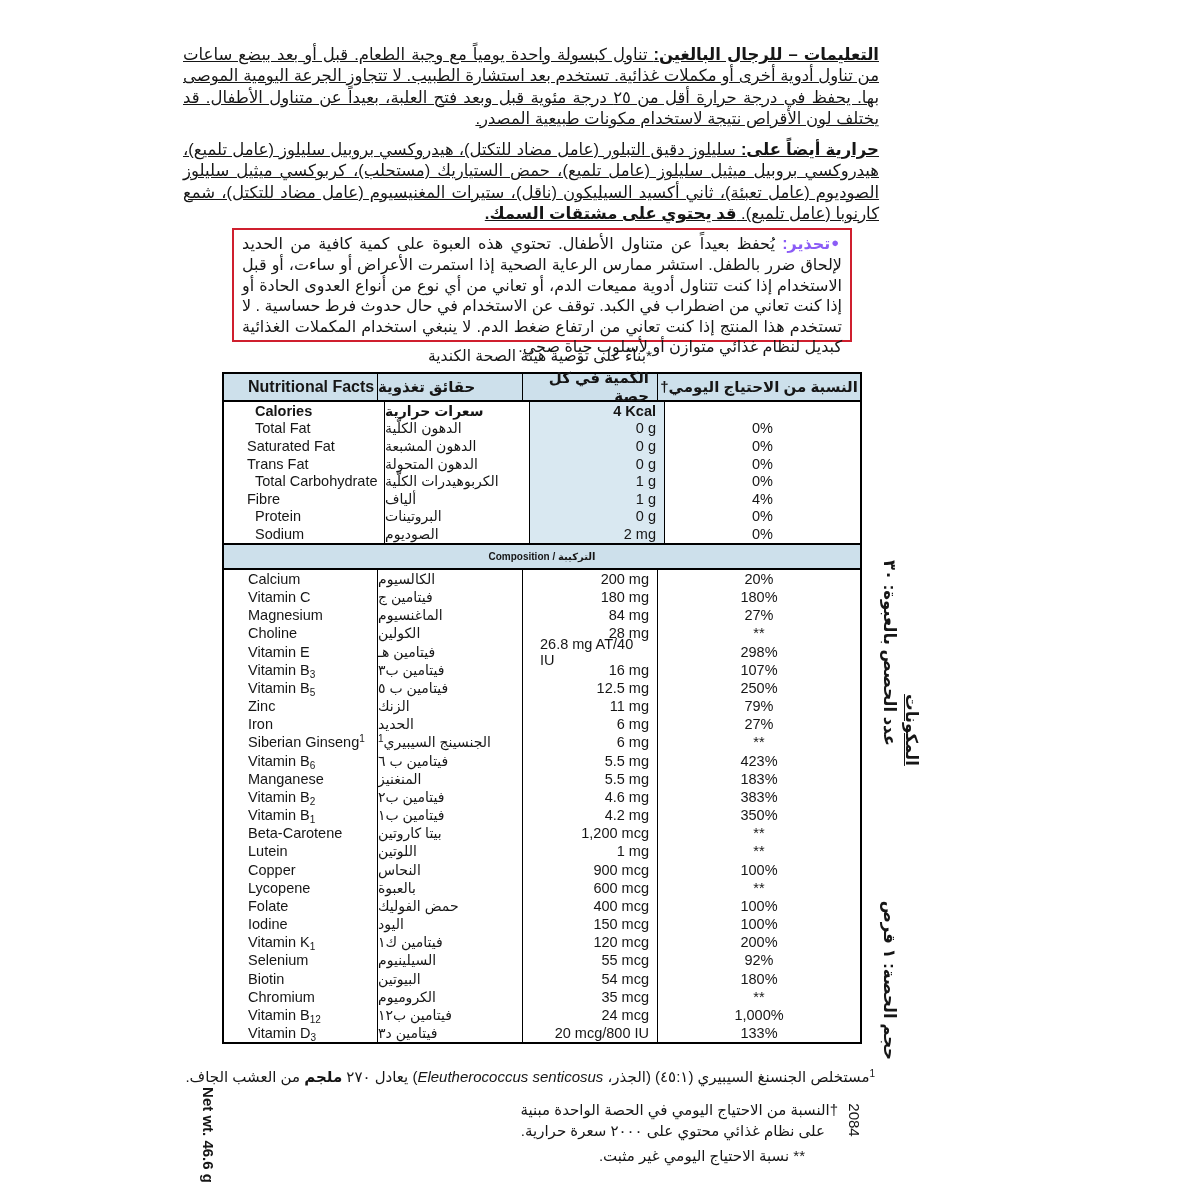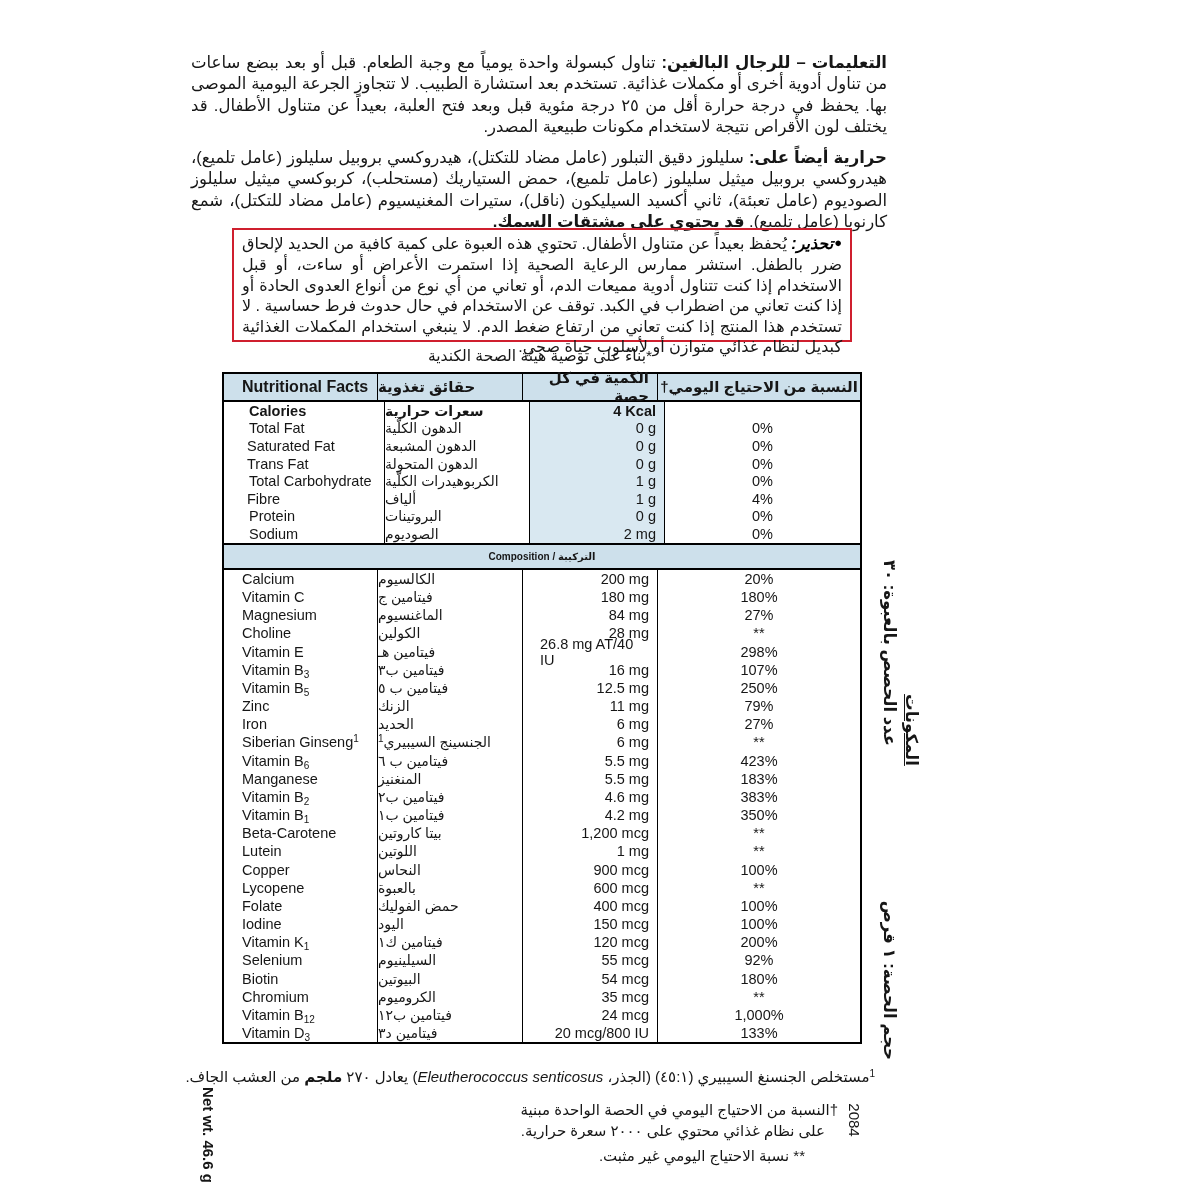--- a/index.html
+++ b/index.html
@@ -6,45 +6,45 @@
   body{
     width:1201px;height:1201px;background:#ffffff;
     font-family:"Liberation Sans","DejaVu Sans",sans-serif;
     color:#161616;overflow:hidden;
   }
   .page{position:relative;width:1201px;height:1201px;background:#fff;}
   .ar{direction:rtl;unicode-bidi:embed;}
   .para{
     position:absolute;left:183px;width:696px;
     direction:rtl;text-align:justify;
-    font-size:16.5px;line-height:21.3px;margin:8px;
+    font-size:16.5px;line-height:21.3px;margin:0;text-decoration:underline;
   }
   .para.instructions{top:44px;}
   .para.also{top:139px;}
   .warnbox{
     position:absolute;left:232px;top:228px;width:620px;height:114px;
     box-sizing:border-box;border:2px solid #cf1f2e;
     padding:4px 8px 4px 8px;
     direction:rtl;text-align:justify;
     font-size:16px;line-height:20.4px;
   }
-  .red{color:#000000;font-style:italic;}
+  .red{color:#8b5cf6;}
   .warn-bullet{font-size:13px;position:relative;top:-2px;margin-left:1px;}
   .canada{
     position:absolute;left:222px;top:347px;width:636px;
     text-align:center;direction:rtl;font-size:15.5px;
   }
   
   .ntable{
     position:absolute;left:222px;top:372px;width:636px;
     border:2px solid #000;background:#fff;box-sizing:content-box;
   }
   .trow{display:flex;align-items:stretch;}
   .tcell{display:flex;align-items:center;box-sizing:border-box;}
-  .c1{width:153px;padding-left:18px;}
+  .c1{width:153px;padding-left:24px;}
   .c2{width:145px;border-left:1px solid #000;justify-content:flex-end;padding-right:9px;direction:rtl;}
   .c3{width:135px;border-left:1px solid #000;justify-content:flex-end;padding-right:8px;padding-left:17px;}
   .c4{flex:1;border-left:1px solid #000;justify-content:center;}
   .thead{height:26px;background:#cde0eb;border-bottom:2px solid #000;font-weight:bold;}
   .thead .c1{font-size:16px;}
   .thead .c2,.thead .c3,.thead .c4{font-size:15px;direction:rtl;}
   .frow{height:17.6px;font-size:14.5px;margin-left:7px;}
   .frow .c3{background:#d9e8f1;}
   .crow{height:18.18px;font-size:14.5px;}
   .frow.bold{font-weight:bold;}

